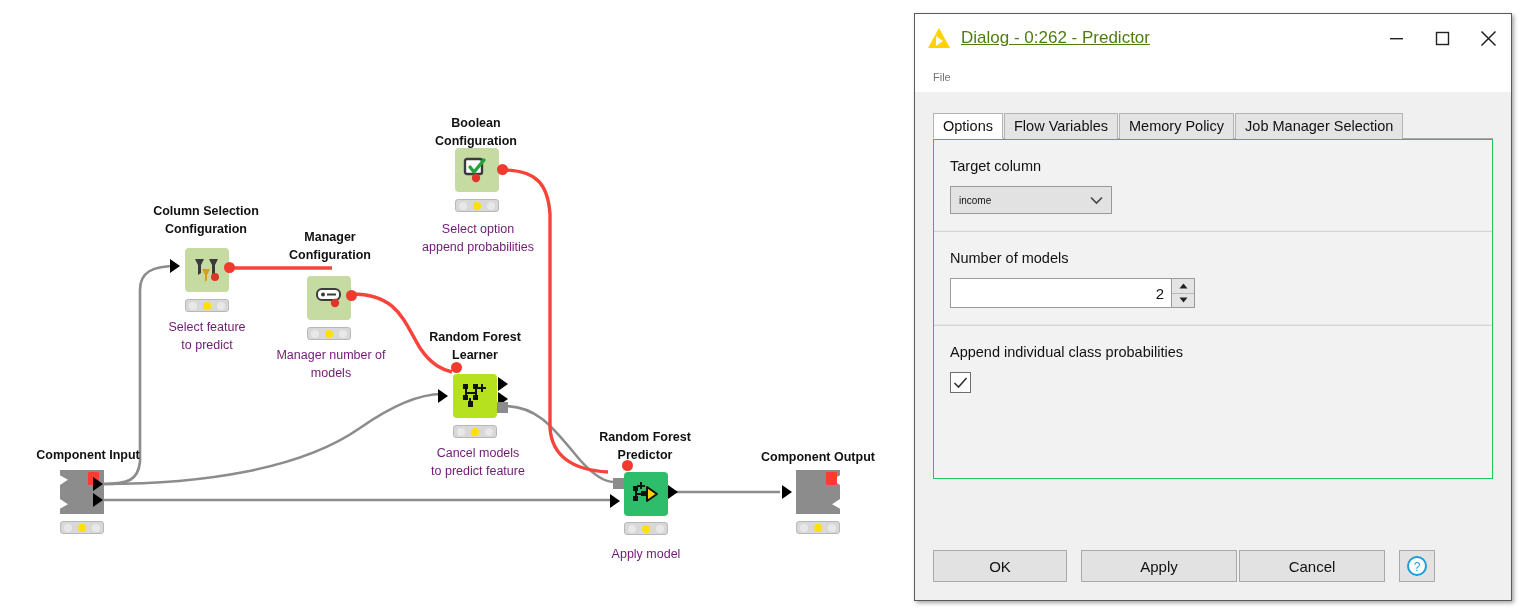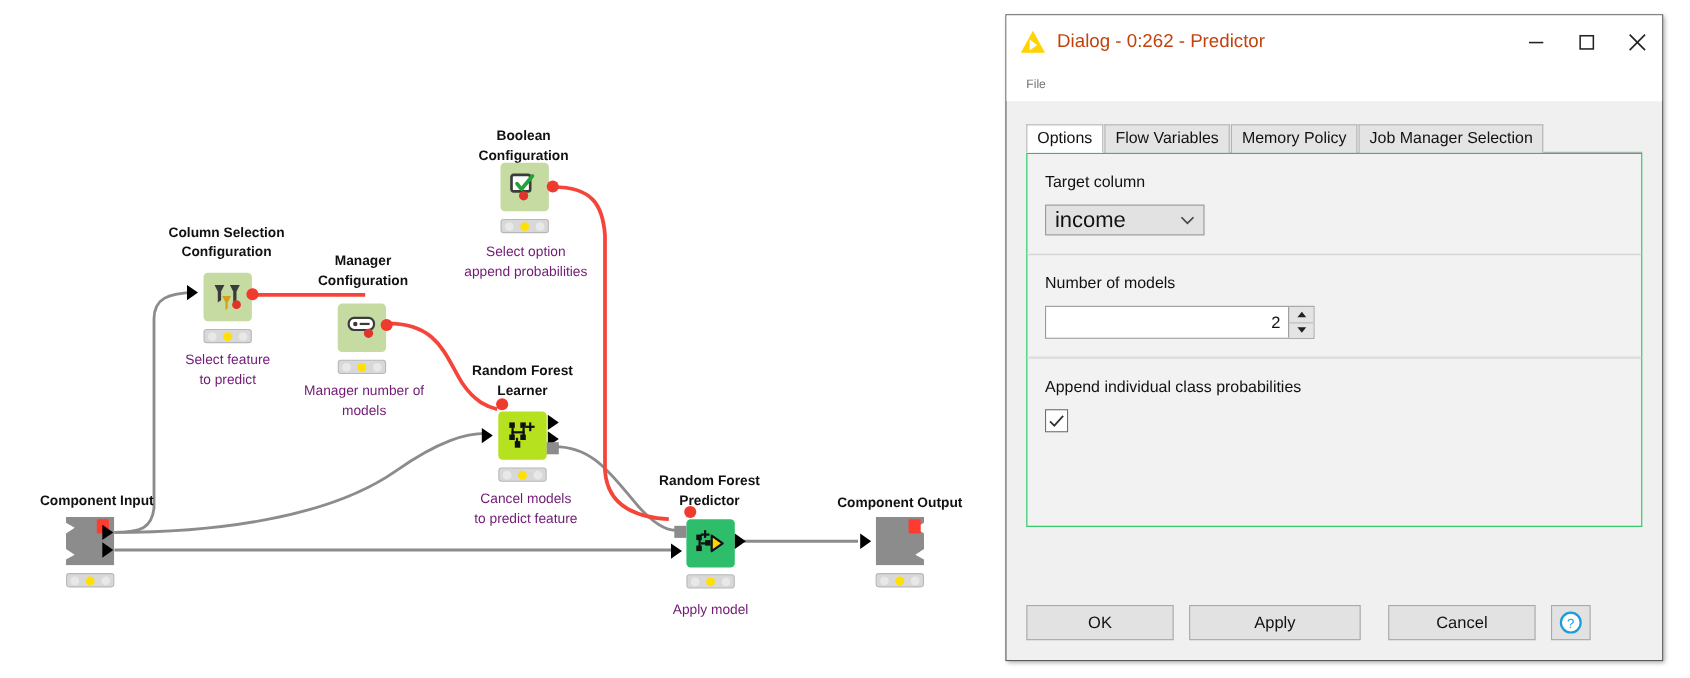--- a/index.html
+++ b/index.html
@@ -65,21 +65,21 @@
     position:absolute;left:914px;top:13px;width:598px;height:588px;
     background:#f0f0f0;border:1px solid #5a5a5a;
     box-shadow:2px 2px 4px rgba(0,0,0,.35);
     box-sizing:border-box;
   }
   #titlebar{
     height:48px;background:#ffffff;display:flex;align-items:center;
     padding-left:12px;box-sizing:border-box;
   }
   .knime-ico{width:24px;height:22px;flex:0 0 auto;margin-right:10px;}
-  #dlgtitle{font-size:17px;color:#c2410c;flex:1 1 auto;}
+  #dlgtitle{font-size:17px;color:#4d7c0f;flex:1 1 auto;text-decoration:underline;}
   .wbtn{
     width:46px;height:46px;display:flex;align-items:center;justify-content:center;
     color:#222;
   }
   .wbtn svg{display:block;}
   #menubar{height:30px;background:#ffffff;padding-left:18px;box-sizing:border-box;}
   #menubar span{font-size:11px;color:#737373;line-height:30px;}
 
   #tabstrip{
     margin:20px 18px 0 18px;height:26px;position:relative;
@@ -96,22 +96,22 @@
   #panel{
     margin:0 18px;background:#f2f2f2;border:1px solid #22c55e;
     height:340px;box-sizing:border-box;position:relative;
   }
   .group{padding:18px 16px 0 16px;}
   .grp-label{font-size:14.5px;color:#111;margin-bottom:12px;}
   .sep{height:1px;background:#d5d5d5;margin:16px 0 0 0;border-top:1px solid #e9e9e9;}
 
   .combo{
     display:inline-flex;align-items:center;justify-content:space-between;
-    width:145px;height:28px;background:#e2e2e2;border:1px solid #9a9a9a;
-    font-size:20px;color:#111;padding:0 8px;box-sizing:border-box;
+    width:162px;height:28px;background:#e2e2e2;border:1px solid #9a9a9a;
+    font-size:10px;color:#111;padding:0 8px;box-sizing:border-box;
   }
   .spin{
     display:inline-flex;width:245px;height:30px;border:1px solid #9a9a9a;
     background:#ffffff;box-sizing:border-box;align-items:stretch;
   }
   .spin .val{
     flex:1 1 auto;display:flex;align-items:center;justify-content:flex-end;
     padding-right:7px;font-size:15px;color:#111;
   }
   .spin .arrows{
@@ -130,21 +130,21 @@
     position:absolute;left:0;right:0;bottom:18px;
     display:flex;align-items:center;padding:0 18px;box-sizing:border-box;
   }
   .dbtn{
     height:32px;background:#e2e2e2;border:1px solid #a9a9a9;
     font-size:15px;color:#111;display:flex;align-items:center;justify-content:center;
     box-sizing:border-box;
   }
   #btn-ok{width:134px;}
   #btn-apply{width:156px;margin-left:14px;}
-  #btn-cancel{width:134px;margin-left:25px;}
+  #btn-cancel{width:146px;margin-left:2px;}
   #btn-help{width:36px;margin-left:14px;}
 </style>
 </head>
 <body>
 
 <div id="canvas">
 
   <svg id="wires" viewBox="0 0 900 616" xmlns="http://www.w3.org/2000/svg">
 
     <path d="M104,484 C128,484 138,480 140,462 L140,290 C140,272 152,266 178,266" stroke="#8c8c8c" stroke-width="2.6" fill="none"></path>

